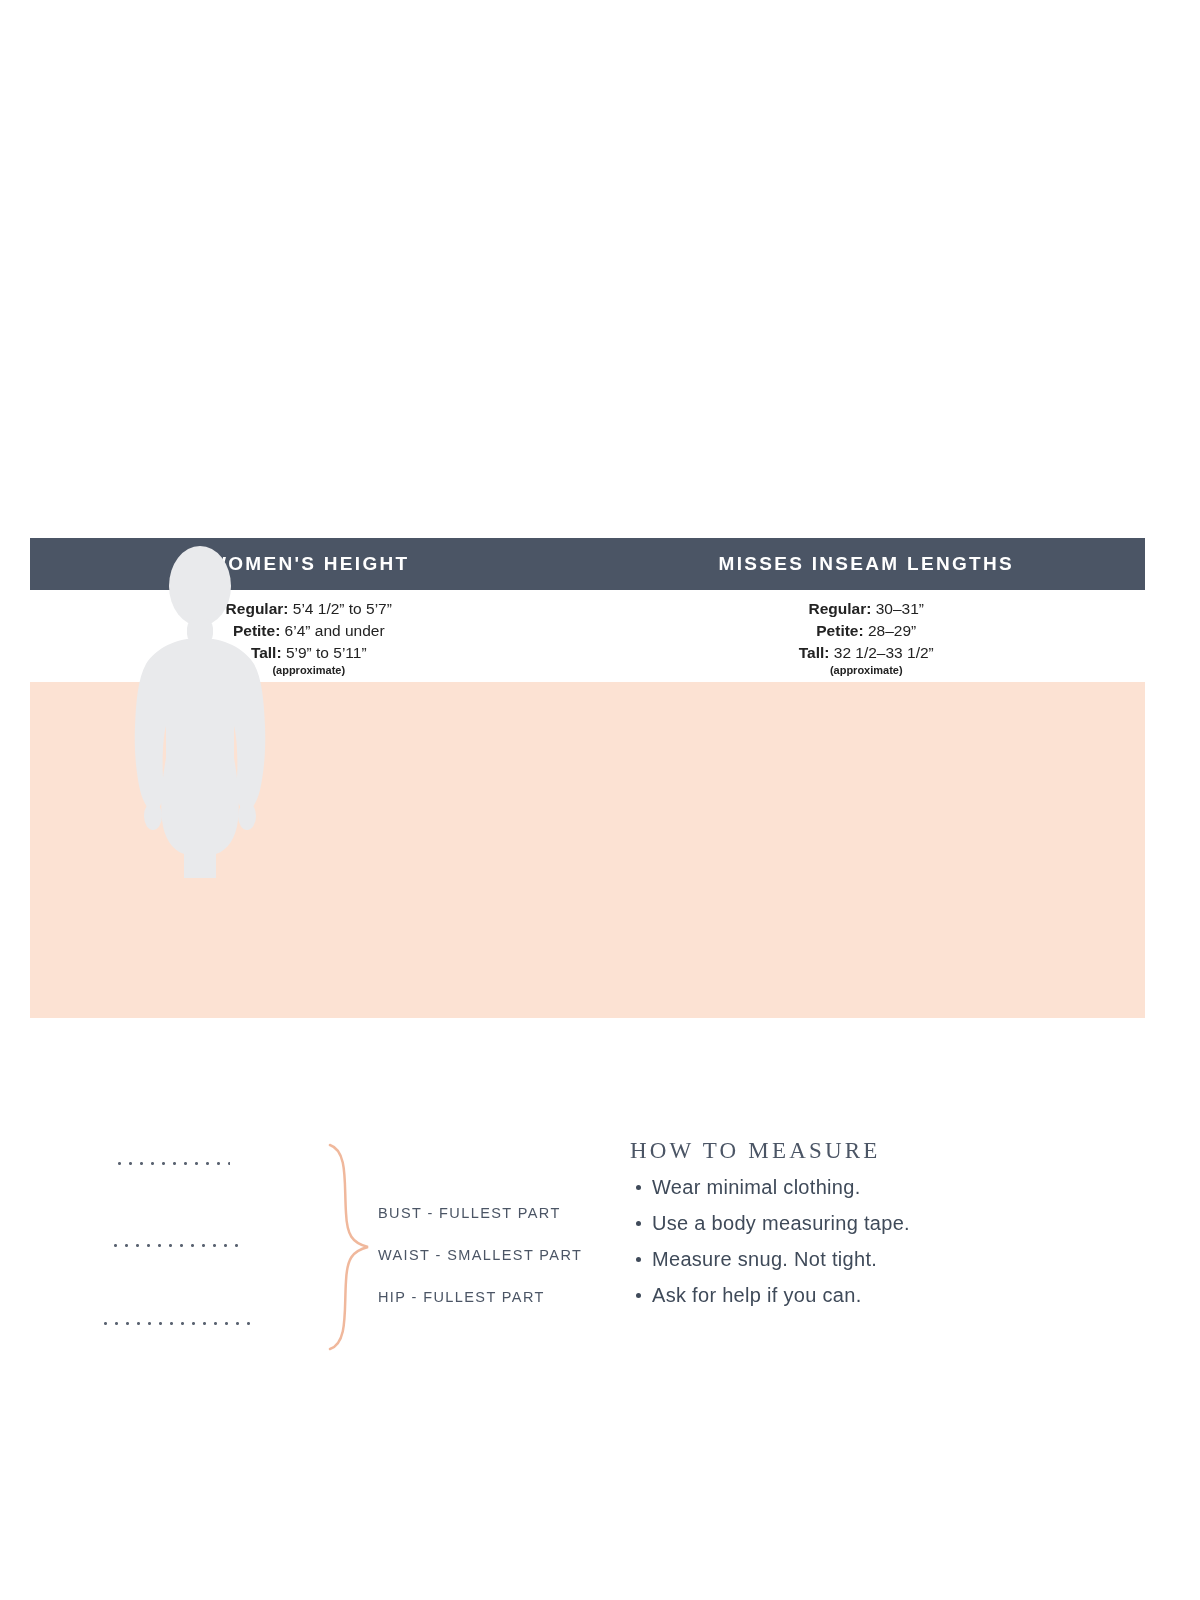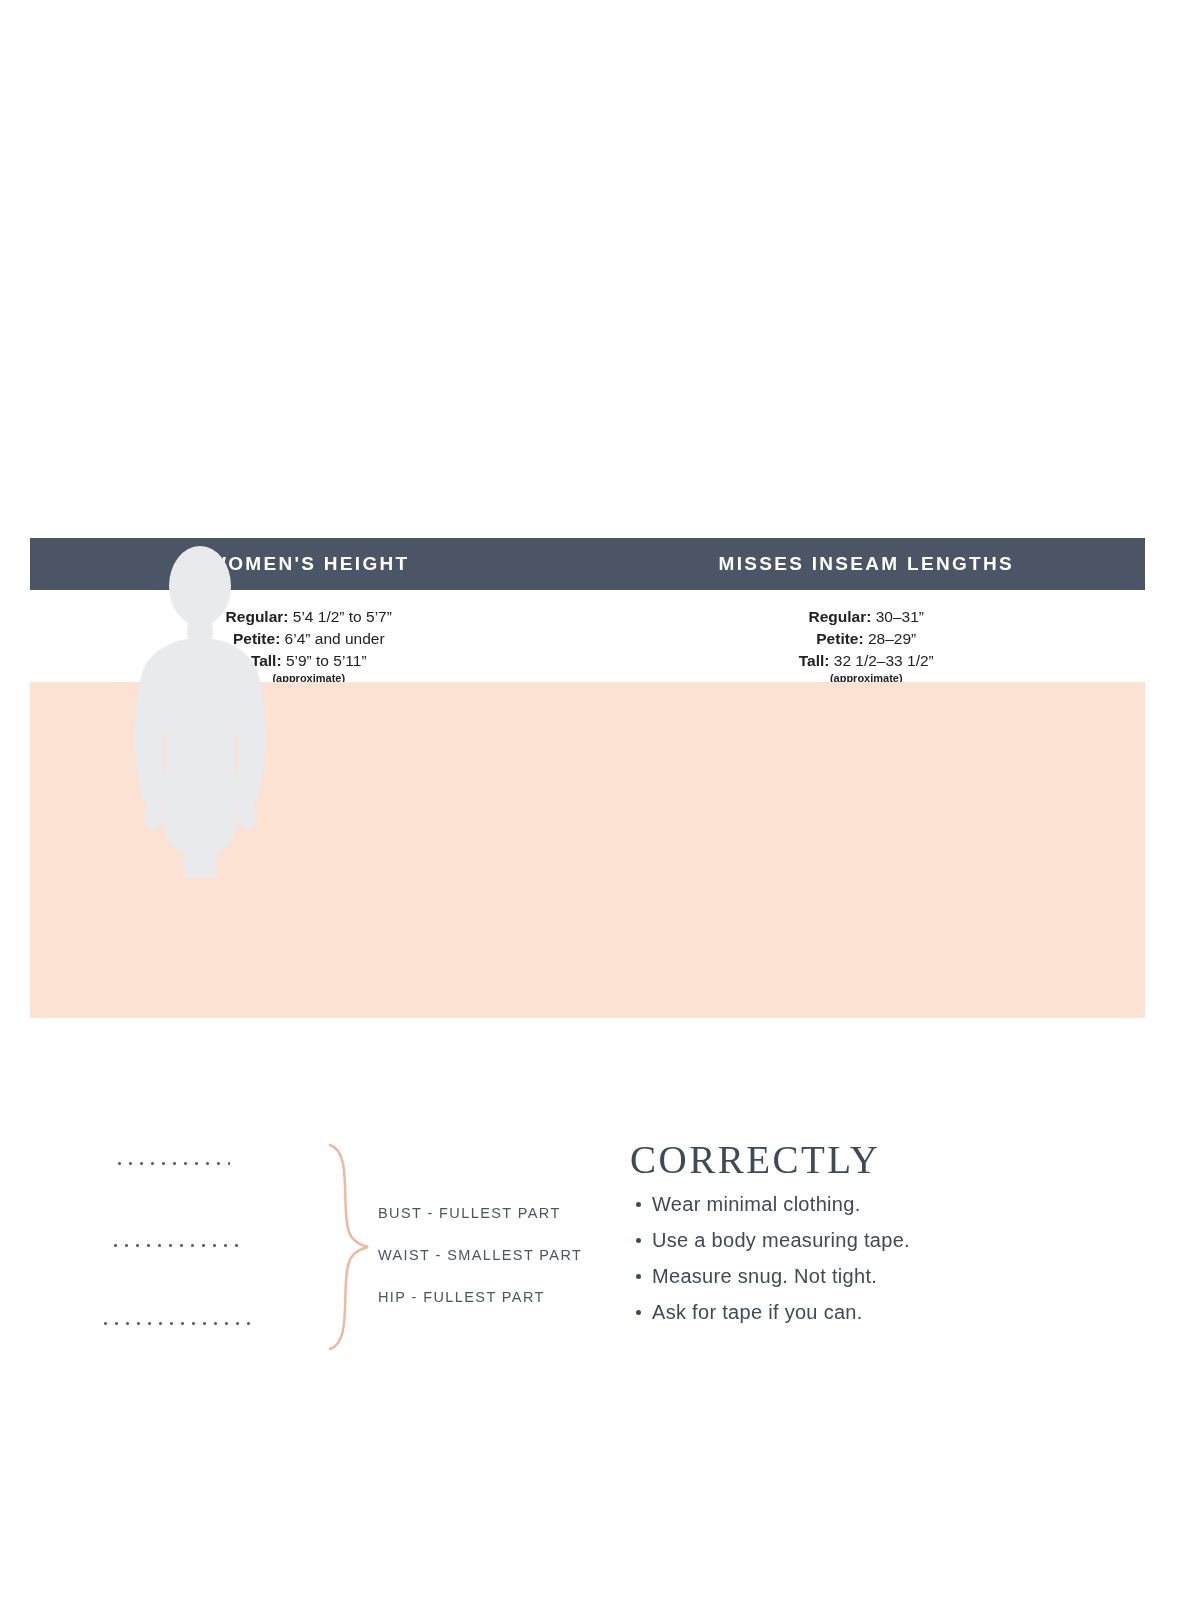--- a/index.html
+++ b/index.html
@@ -41,21 +41,21 @@
     color: #ffffff;
     font-size: 19px;
     font-weight: bold;
     letter-spacing: 2.3px;
   }
 
   
   .info-strip {
     position: absolute;
     left: 0;
-    top: 60px;
+    top: 52px;
     width: 100%;
     height: 92px;
     background: #ffffff;
     display: flex;
   }
   .info-cell {
     flex: 1;
     display: flex;
     flex-direction: column;
     align-items: center;
@@ -266,22 +266,22 @@
              C 18 168, 22 200, 4 206" fill="none" stroke="#f0b89c" stroke-width="2.5" stroke-linecap="round"></path>
   </svg>
 
   <div class="measure-labels">
     <div class="measure-label">BUST - FULLEST PART</div>
     <div class="measure-label">WAIST - SMALLEST PART</div>
     <div class="measure-label">HIP - FULLEST PART</div>
   </div>
 
   <div class="howto">
-    <div class="howto-title">CORRECTLY</div>
+    <div class="howto-kicker">HOW TO MEASURE</div>
     <ul class="howto-list">
       <li>Wear minimal clothing.</li>
       <li>Use a body measuring tape.</li>
       <li>Measure snug. Not tight.</li>
-      <li>Ask for tape if you can.</li>
+      <li>Ask for help if you can.</li>
     </ul>
   </div>
 
 </div>
 
 </body></html>

